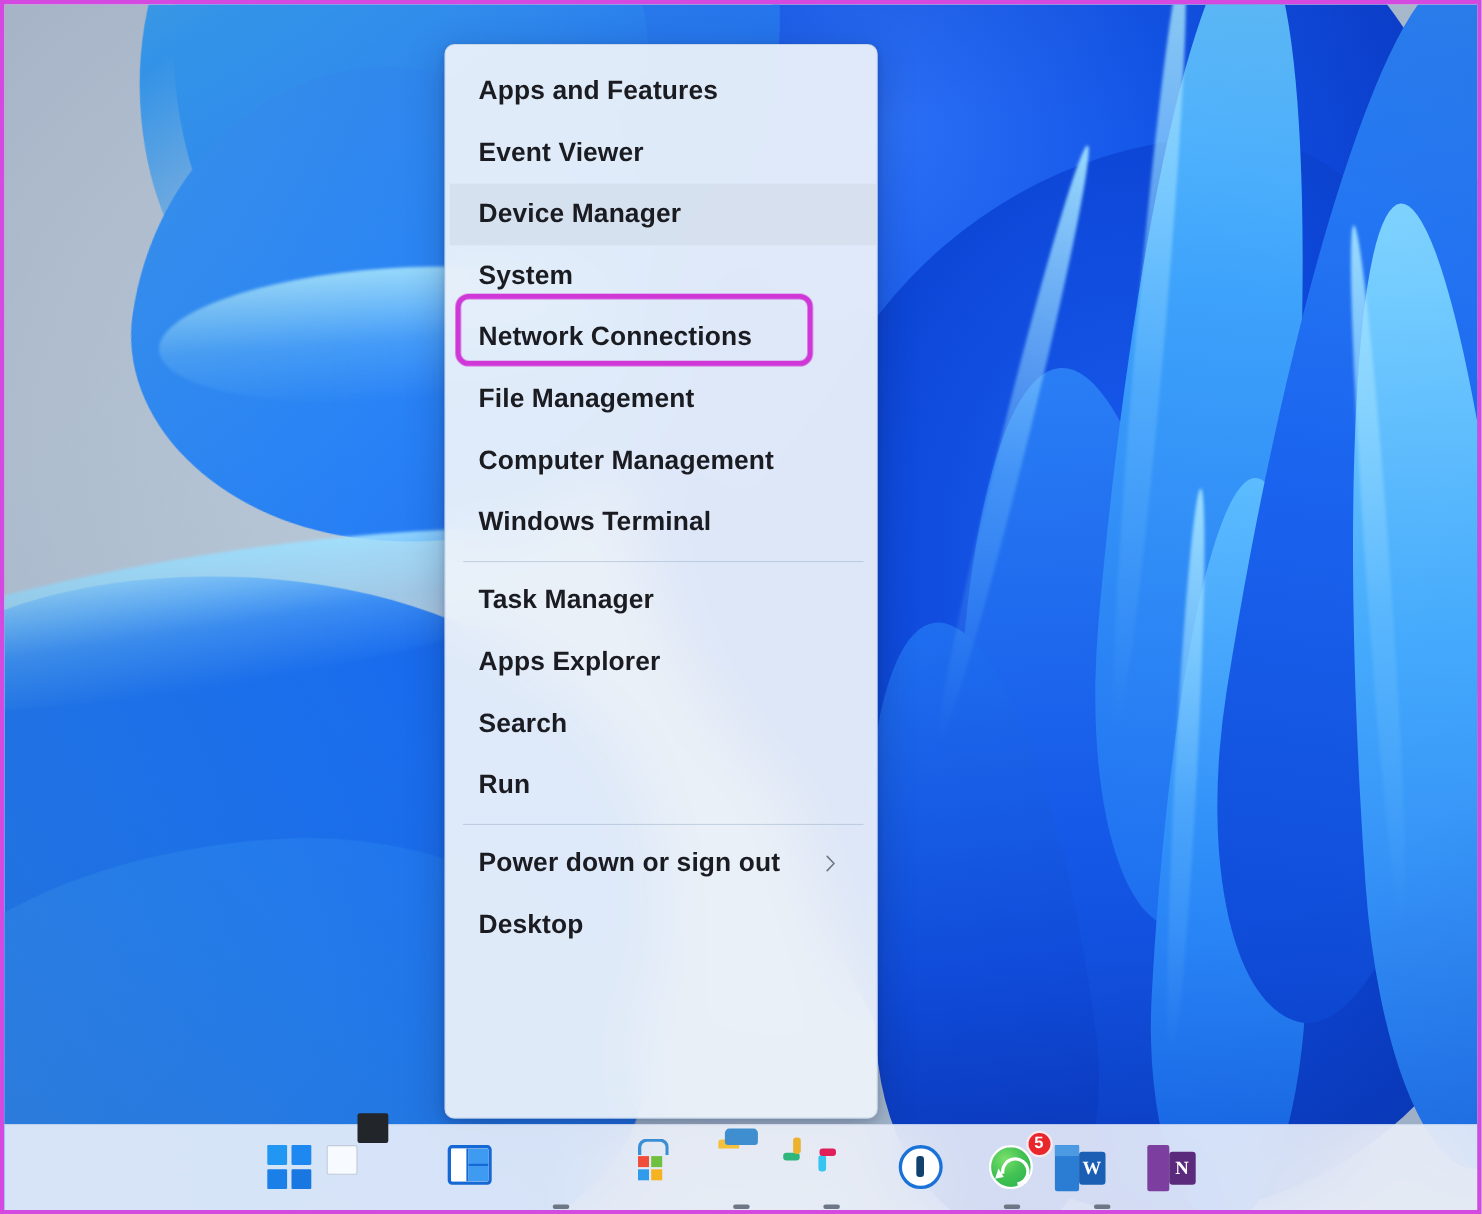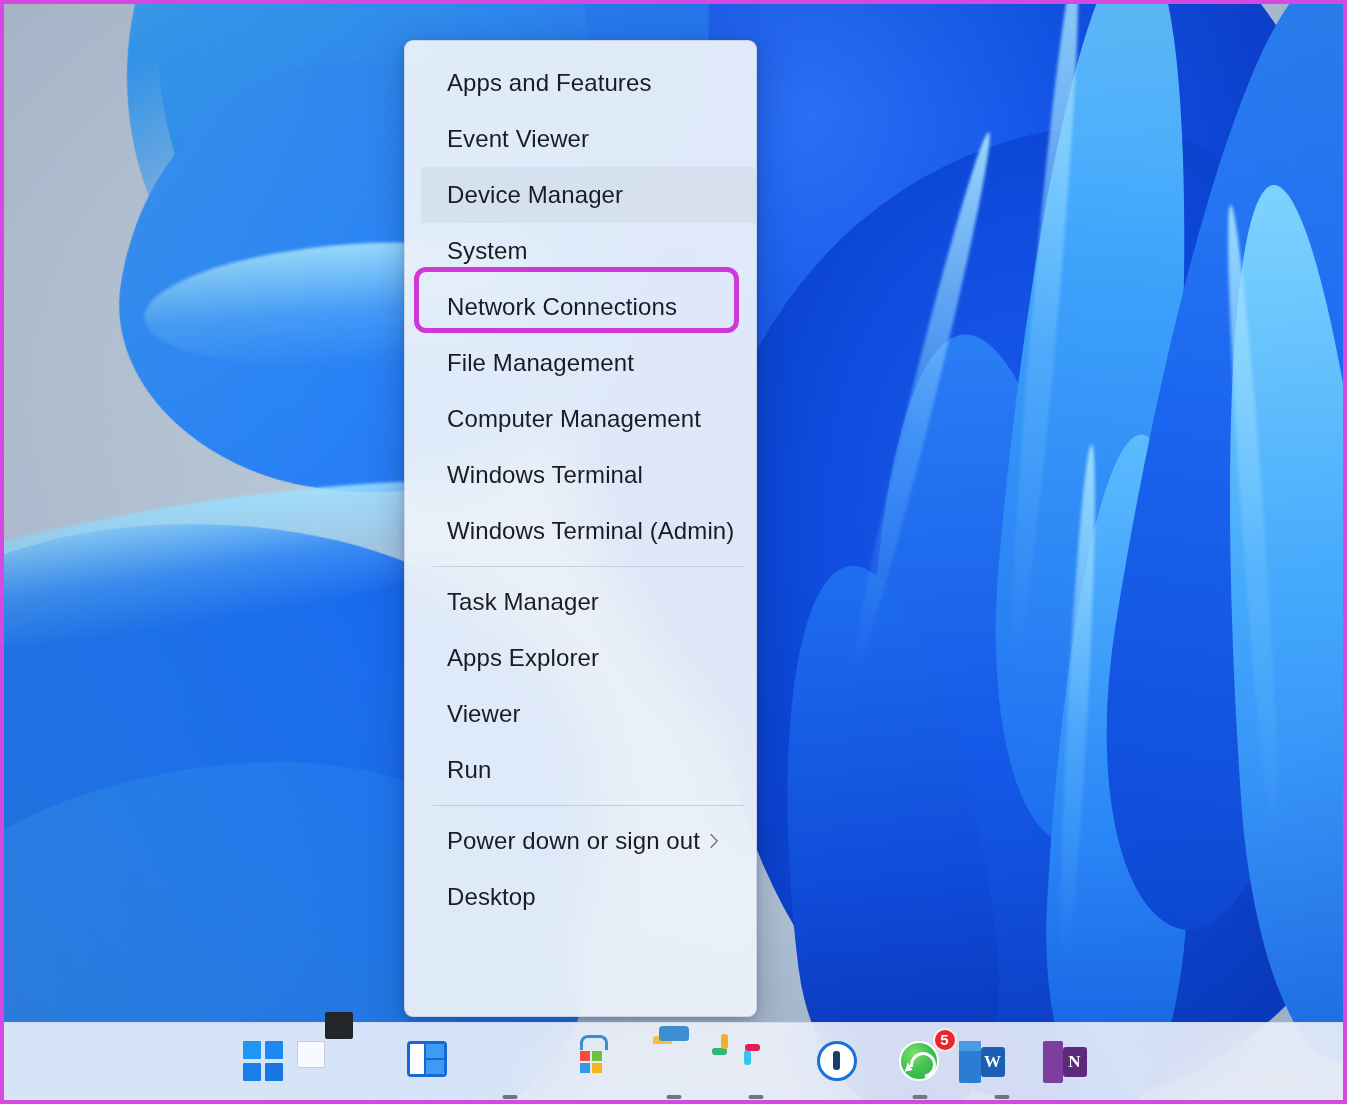--- a/index.html
+++ b/index.html
@@ -147,30 +147,31 @@
     position:absolute; inset:0;
     background: radial-gradient(ellipse at 65% 45%, rgba(0,0,0,0) 45%, rgba(4,20,70,0.18) 100%);
     pointer-events:none;
   }
 
   
   #winx-menu {
     position: absolute;
     left: 400px;
     top: 36px;
-    width: 353px;
+    width: 394px;
     height: 977px;
     background: rgba(238,243,250,0.93);
     backdrop-filter: blur(26px);
     -webkit-backdrop-filter: blur(26px);
     border: 1px solid rgba(190,205,225,0.75);
     border-radius: 9px;
     box-shadow: 0 10px 34px rgba(10,25,60,0.26), 0 2px 8px rgba(10,25,60,0.16);
-    padding: 14px 0 14px 16px;
+    padding: 14px 0 14px 4px;
     overflow: hidden;
+    font-weight: bold;
   }
 
   .menu-group { display: block; }
 
   .menu-item {
     position: relative;
     height: 56px;
     display: flex;
     align-items: center;
     padding: 0 18px 0 26px;
@@ -388,34 +389,31 @@
         </div>
         <div class="menu-item">
           <span class="label">File Management</span>
         </div>
         <div class="menu-item">
           <span class="label">Computer Management</span>
         </div>
         <div class="menu-item">
           <span class="label">Windows Terminal</span>
         </div>
-        <div class="menu-item">
-          <span class="label">Windows Terminal (Admin)</span>
-        </div>
       </div>
       <div class="menu-sep"></div>
       <div class="menu-group">
         <div class="menu-item">
           <span class="label">Task Manager</span>
         </div>
         <div class="menu-item">
           <span class="label">Apps Explorer</span>
         </div>
         <div class="menu-item">
-          <span class="label">Viewer</span>
+          <span class="label">Search</span>
         </div>
         <div class="menu-item">
           <span class="label">Run</span>
         </div>
       </div>
       <div class="menu-sep"></div>
       <div class="menu-group">
         <div class="menu-item">
           <span class="label">Power down or sign out</span>
           <span class="chev">

